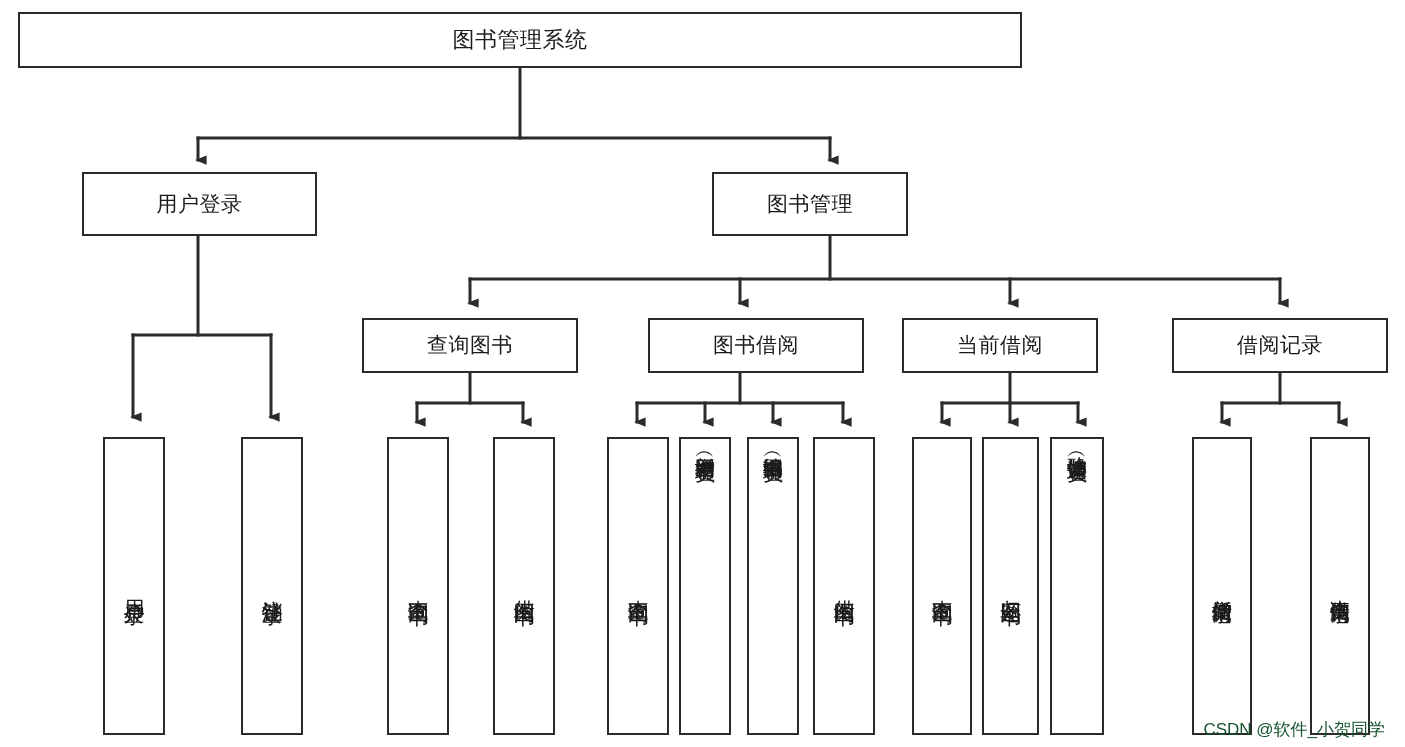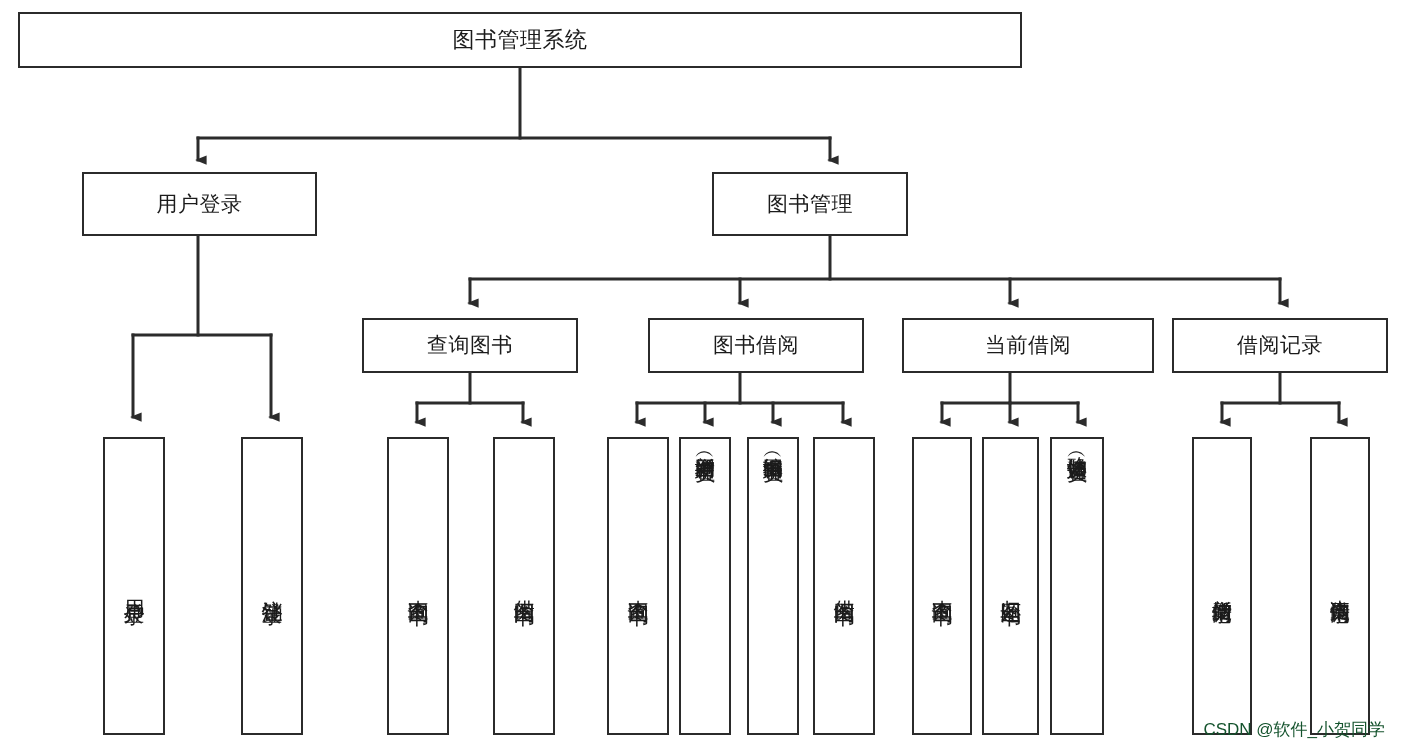--- a/index.html
+++ b/index.html
@@ -140,21 +140,21 @@
   <div class="node branch" style="left:712px; top:172px; width:196px; height:64px;">
     <span class="label">图书管理</span>
   </div>
 
   <div class="node branch" style="left:362px; top:318px; width:216px; height:55px;">
     <span class="label">查询图书</span>
   </div>
   <div class="node branch" style="left:632px; top:318px; width:216px; height:55px;margin-left:16px;">
     <span class="label">图书借阅</span>
   </div>
-  <div class="node branch" style="left:902px; top:318px; width:252px; height:55px;text-align:center;">
+  <div class="node branch" style="left:902px; top:318px; width:196px; height:55px;text-align:center;">
     <span class="label">当前借阅</span>
   </div>
   <div class="node branch" style="left:1172px; top:318px; width:216px; height:55px;text-align:center;">
     <span class="label">借阅记录</span>
   </div>
 
   <div class="node leaf" style="left:103px; top:437px; width:62px; height:298px;">
     <span class="label">用户登录</span>
   </div>
   <div class="node leaf" style="left:241px; top:437px; width:62px; height:298px;">

